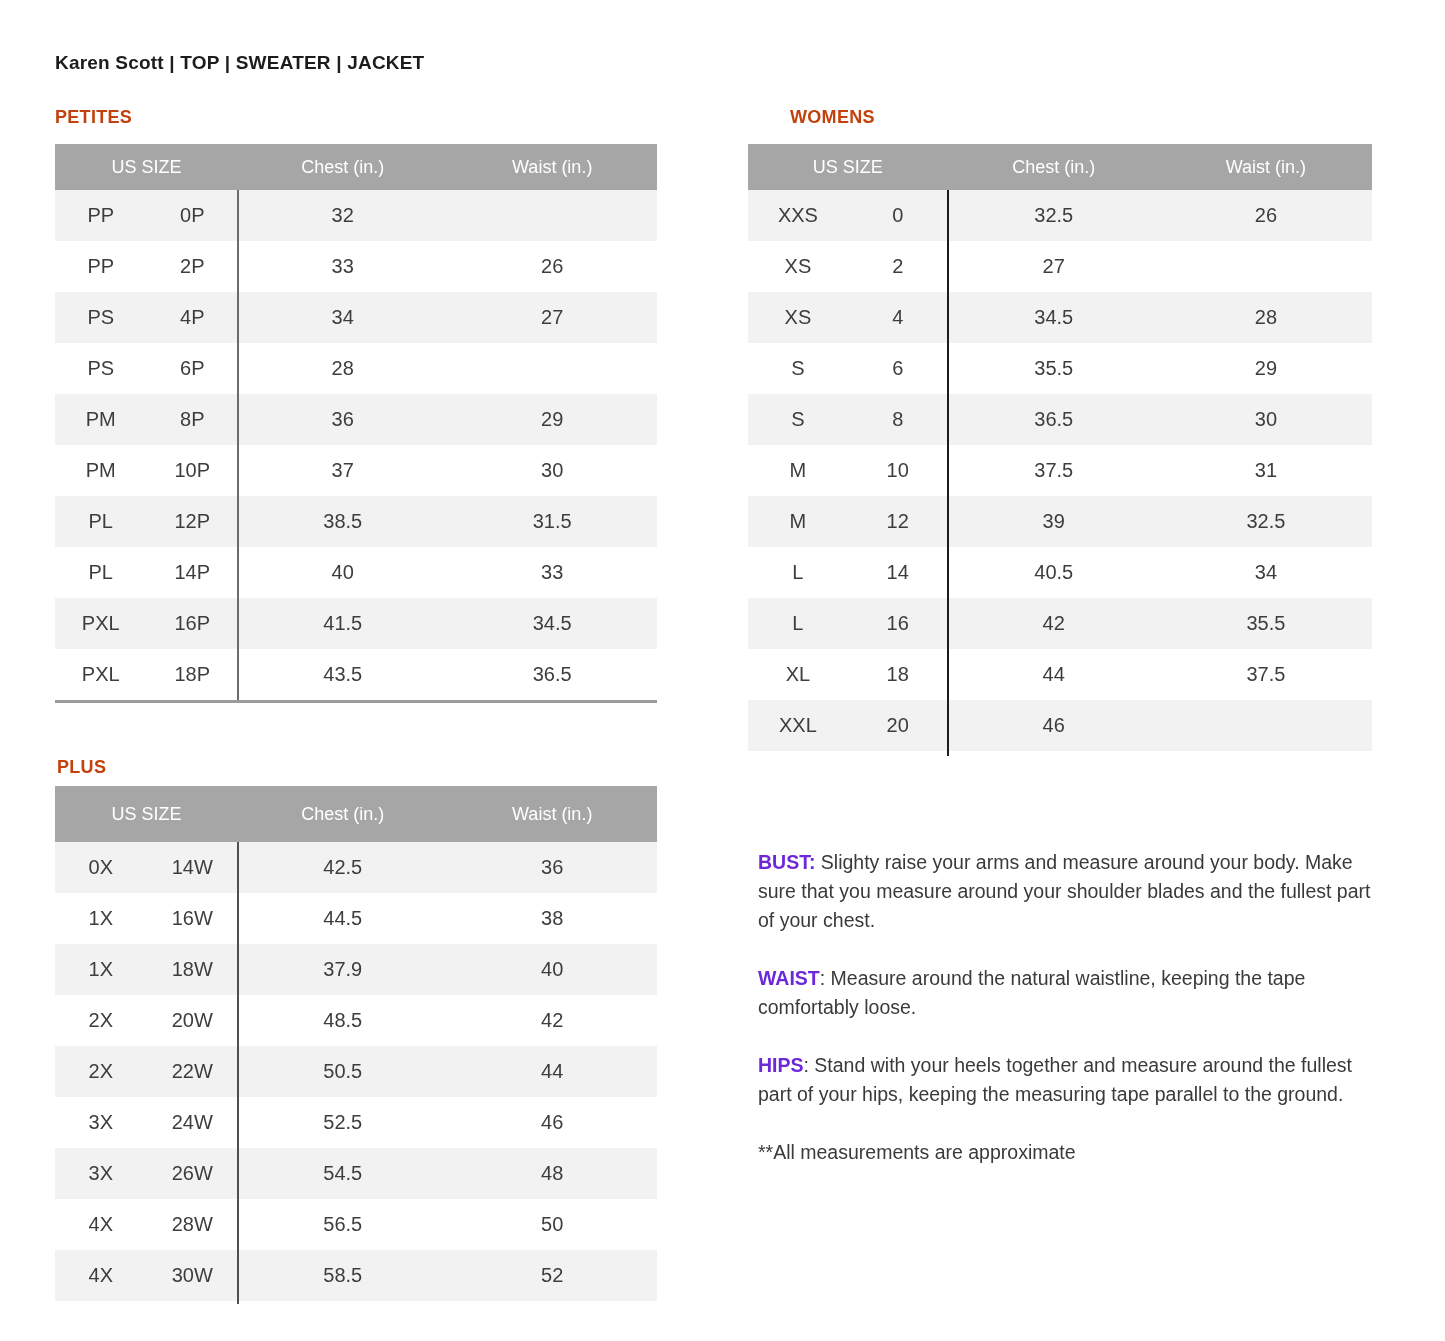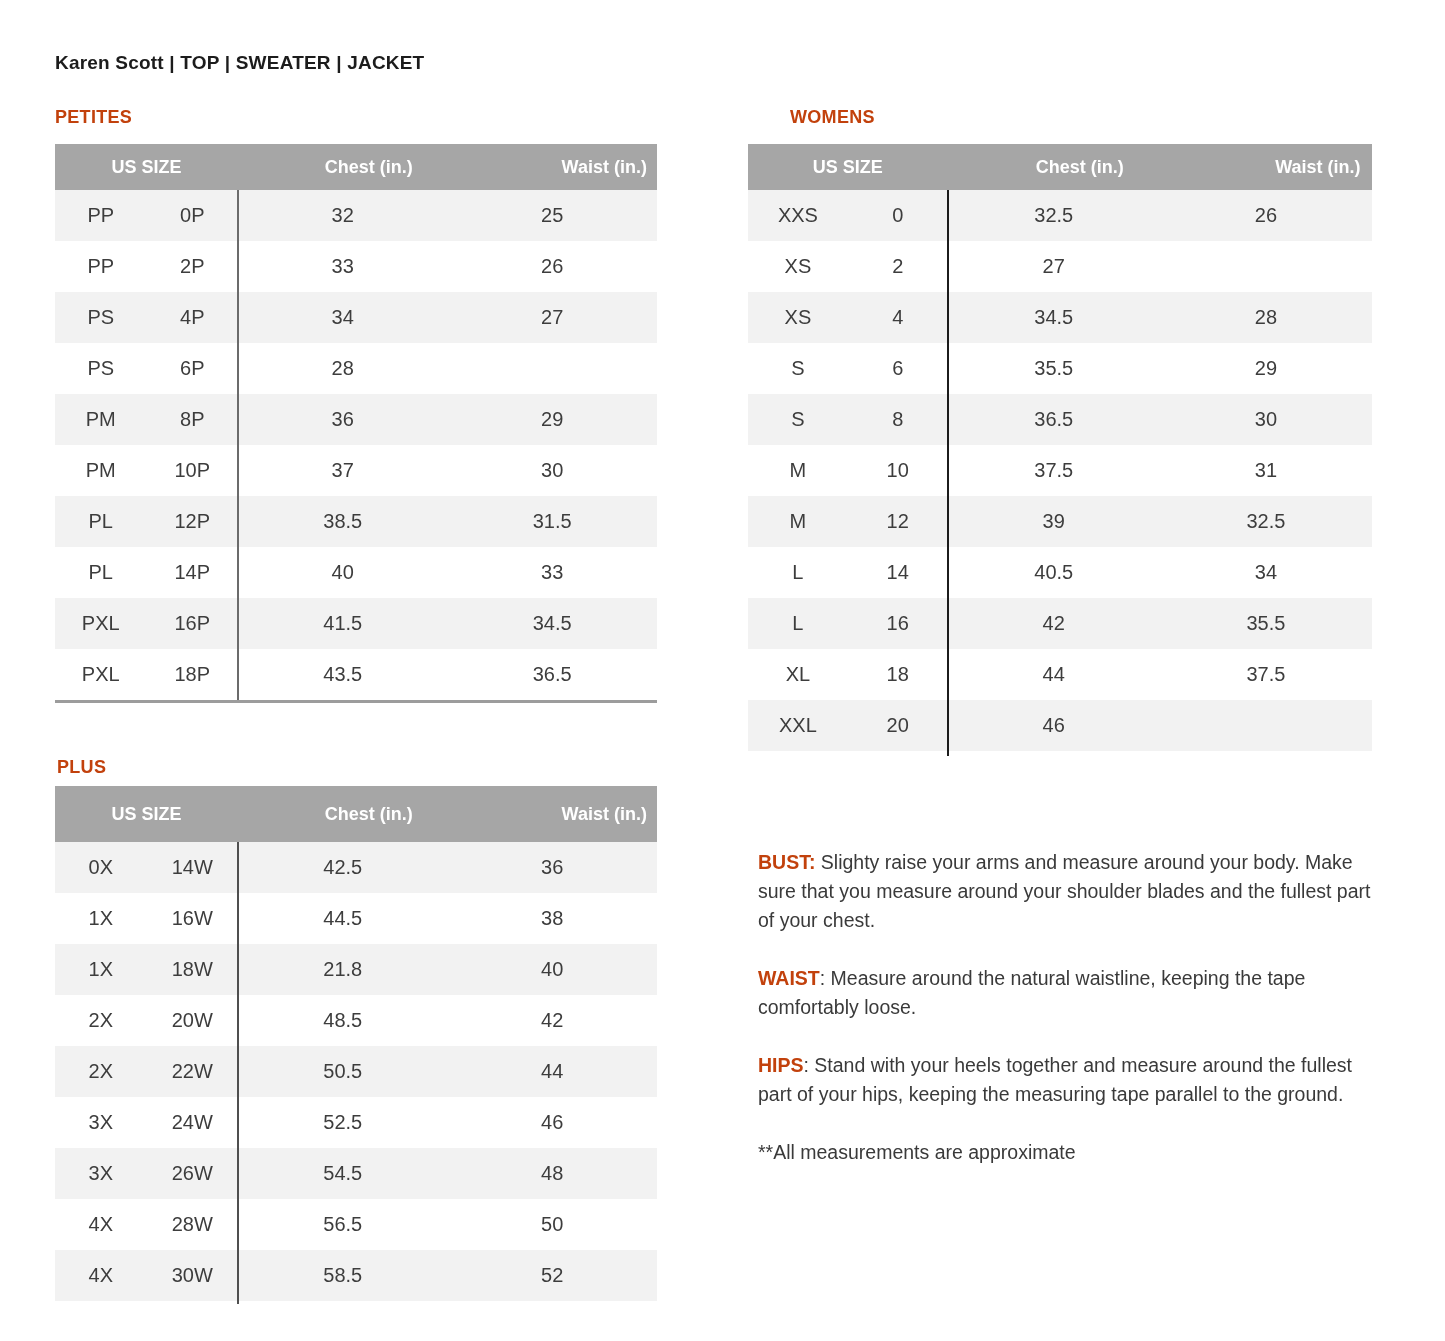--- a/index.html
+++ b/index.html
@@ -33,24 +33,23 @@
 
   .table { position: absolute; }
   .table-petites { left: 55px;  top: 144px; width: 602px; }
   .table-womens  { left: 748px; top: 144px; width: 624px; }
   .table-plus    { left: 55px;  top: 786px; width: 602px; }
 
   .thead {
     display: grid;
     background: #a6a6a6;
     color: #ffffff;
-    font-weight: 700;
+    font-weight: 400;
     font-size: 18px;
     height: 46px;
-    gap: 26px;
   }
   .table-plus .thead { height: 56px; }
   .table-petites .thead, .table-plus .thead { grid-template-columns: 30.4% 34.8% 34.8%; }
   .table-womens .thead { grid-template-columns: 32% 34% 34%; }
   .th { display: flex; align-items: center; justify-content: center; }
 
   .tbody { position: relative; }
   .trow { display: grid; height: 51px; background: #ffffff; }
   .tbody .trow:nth-child(odd) { background: #f2f2f2; }
   .table-petites .trow, .table-plus .trow { grid-template-columns: 15.2% 15.2% 34.8% 34.8%; }
@@ -71,21 +70,21 @@
   }
 
   .notes {
     position: absolute;
     left: 758px; top: 848px; width: 622px;
     font-size: 19.5px;
     line-height: 29px;
     color: #3a3a3a;
   }
   .notes p { margin: 0 0 29px 0; }
-  .notes .note-label { font-weight: 700; color: #c2410c; }
+  .notes .note-label { font-weight: 700; color: #6d28d9; }
   .footnote { margin-top: 0; }
 </style>
 </head>
 <body>
 
 <div class="page">
 
   <div class="title">Karen Scott | TOP | SWEATER | JACKET</div>
 
   <div class="section-label label-petites">PETITES</div>
@@ -93,21 +92,20 @@
     <div class="thead">
       <div class="th">US SIZE</div>
       <div class="th">Chest (in.)</div>
       <div class="th">Waist (in.)</div>
     </div>
     <div class="tbody">
         <div class="trow">
           <div class="td">PP</div>
           <div class="td">0P</div>
           <div class="td">32</div>
-          <div class="td">25</div>
         </div>
         <div class="trow">
           <div class="td">PP</div>
           <div class="td">2P</div>
           <div class="td">33</div>
           <div class="td">26</div>
         </div>
         <div class="trow">
           <div class="td">PS</div>
           <div class="td">4P</div>
@@ -252,21 +250,21 @@
         </div>
         <div class="trow">
           <div class="td">1X</div>
           <div class="td">16W</div>
           <div class="td">44.5</div>
           <div class="td">38</div>
         </div>
         <div class="trow">
           <div class="td">1X</div>
           <div class="td">18W</div>
-          <div class="td">21.8</div>
+          <div class="td">37.9</div>
           <div class="td">40</div>
         </div>
         <div class="trow">
           <div class="td">2X</div>
           <div class="td">20W</div>
           <div class="td">48.5</div>
           <div class="td">42</div>
         </div>
         <div class="trow">
           <div class="td">2X</div>

